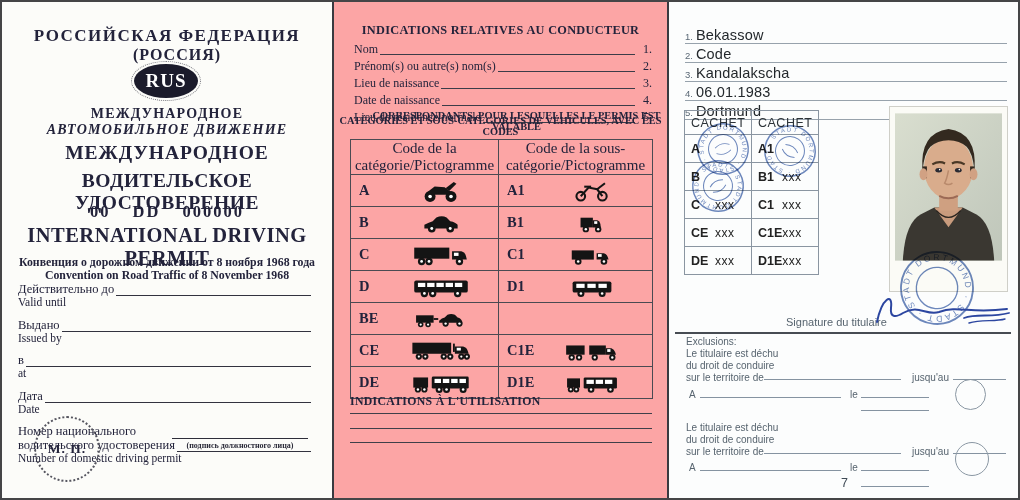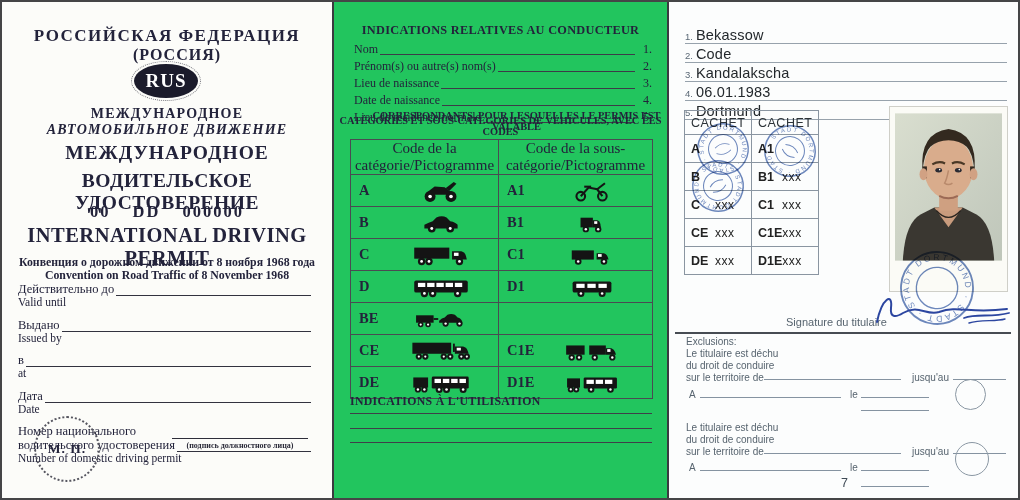--- a/index.html
+++ b/index.html
@@ -27,21 +27,21 @@
   .lf-ru{display:flex;align-items:flex-end;font-size:12.5px;line-height:13px;}
   .lf-line{flex:1;border-bottom:1.2px solid #32323f;margin-left:2px;}
   .lf-en{font-size:11.5px;line-height:12.5px;margin-bottom:10px;}
   .lf-ru2{font-size:12.5px;line-height:13.5px;}
   .mp-circle{left:32px;top:414px;width:62px;height:62px;border:2px dotted #55555f;border-radius:50%;
              display:flex;align-items:center;justify-content:center;font-weight:bold;font-size:13.5px;letter-spacing:1px;}
   .off-sig{left:170px;top:420px;width:136px;}
   .off-sig .line{height:16px;border-bottom:1.3px solid #2e2e3a;}
   .off-sig .cap{font-size:8px;font-weight:bold;text-align:center;margin-top:2px;color:#2a2a38;}
   
-  .mpage{position:absolute;left:332px;top:0;width:333px;height:496px;background:#22c55e;}
+  .mpage{position:absolute;left:332px;top:0;width:333px;height:496px;background:#fca5a5;}
   .mt{top:21px;font-weight:bold;font-size:12.3px;letter-spacing:.3px;}
   .mfields{left:20px;top:38px;width:298px;}
   .mf{display:flex;align-items:flex-end;height:17px;font-size:12px;}
   .mf-line{flex:1;border-bottom:1px solid #3c3c48;margin:0 3px 2px 2px;}
   .mf-num{width:14px;text-align:right;font-size:12px;}
   .mh1{top:113px;font-weight:bold;font-size:10.4px;}
   .mh2{top:108px;font-weight:bold;font-size:10.4px;padding-left:32px;}
   table.cat{position:absolute;left:16px;top:137px;border-collapse:collapse;table-layout:fixed;}
   table.cat td,table.cat th{border:1px solid #4a4a52;padding:0;}
   table.cat th{height:20px;font-size:15px;font-weight:normal;}

